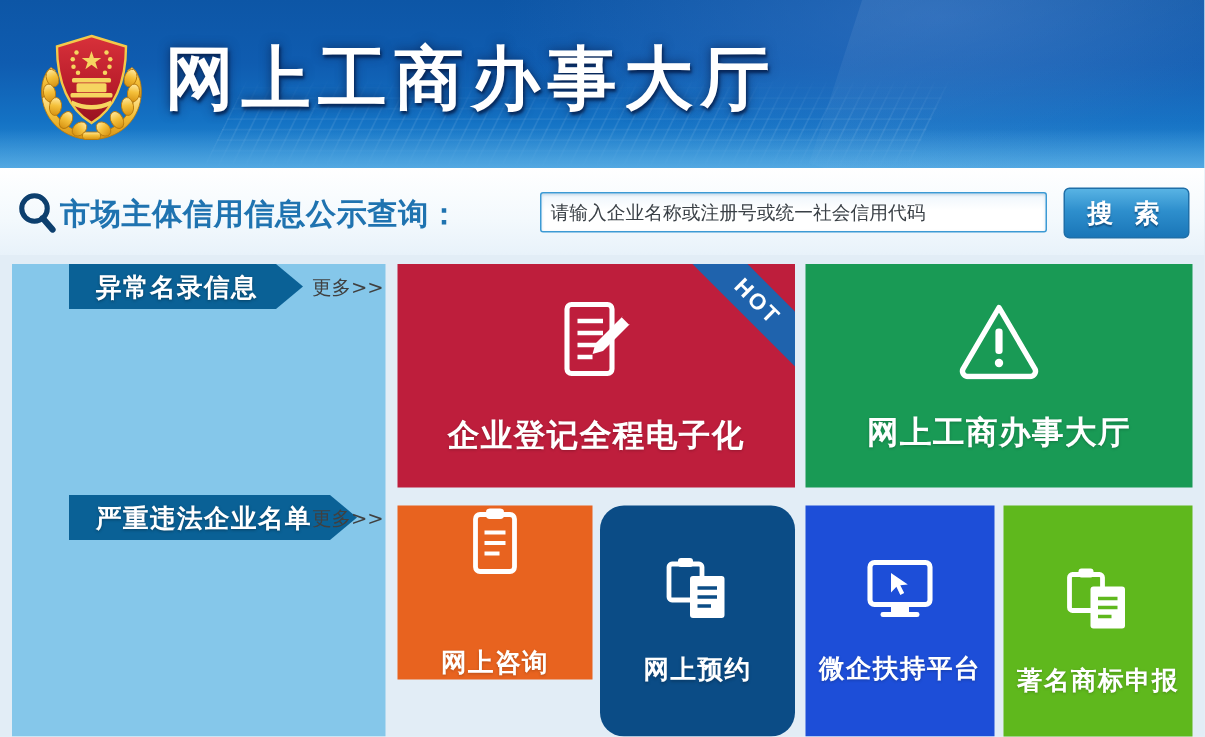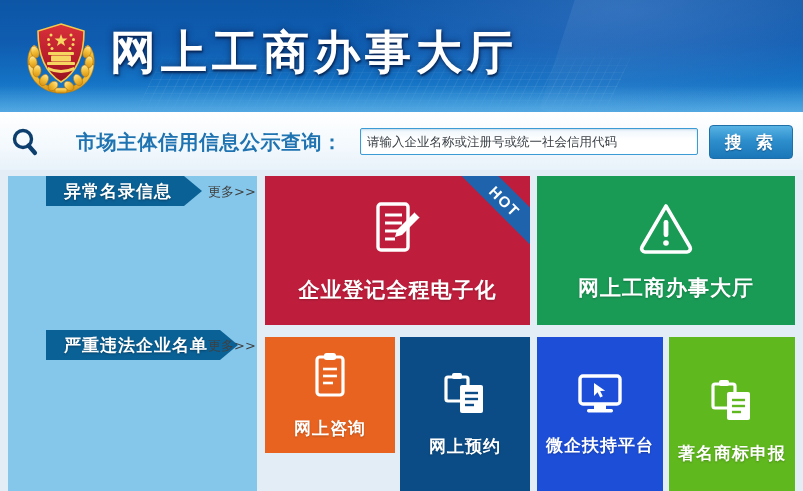--- a/index.html
+++ b/index.html
@@ -55,21 +55,20 @@
   .searchbar {
     position: absolute; left: 0; top: 112px; width: 803px; height: 58px;
     background: linear-gradient(180deg, #ffffff 0%, #f3f9fd 60%, #e8f2fa 100%);
   }
   .mag-icon { position: absolute; left: 10px; top: 15px; width: 30px; height: 30px; }
   .search-label {
     position: absolute; left: 40px; top: 17px;
     font-size: 20px; line-height: 26px; font-weight: bold;
     color: #1f73b0; letter-spacing: .5px;
     font-family: "DejaVu Sans", "Liberation Sans", sans-serif;
-    margin-left: 36px;
   }
   .search-input {
     position: absolute; left: 360px; top: 128px; width: 338px; height: 27px;
     border: 1px solid #3c9ad4; border-radius: 2px;
     background: linear-gradient(180deg, #eef6fc 0%, #ffffff 45%, #ffffff 100%);
     box-shadow: inset 0 1px 2px rgba(90,140,180,.28);
     font-size: 12.5px; color: #333a40; padding: 0 6px;
     font-family: "DejaVu Sans", "Liberation Sans", sans-serif;
     outline: none;
   }
@@ -257,34 +256,34 @@
     <div class="tile-icon">
       <svg width="58" height="54" viewBox="0 0 58 54">
         <path d="M29 6 L53 47 a3.5 3.5 0 0 1 -3 5 H8 a3.5 3.5 0 0 1 -3 -5 Z" fill="none" stroke="#fff" stroke-width="3.6" stroke-linejoin="round"></path>
         <rect x="26.6" y="20" width="4.8" height="17" rx="2.2" fill="#fff"></rect>
         <circle cx="29" cy="43" r="2.8" fill="#fff"></circle>
       </svg>
     </div>
     <div class="tile-label">网上工商办事大厅</div>
   </div>
 
-  <div class="tile tile-sm" style="left:265px; top:337px; width:130px; height:116px; background:#e8631f;">
+  <div class="tile tile-sm" style="left:265px; top:337px; width:130px; height:116px; background:#e8631f;justify-content:space-between;">
     <div class="tile-icon">
       <svg width="44" height="48" viewBox="0 0 44 48">
         <rect x="9" y="6" width="26" height="38" rx="3" fill="none" stroke="#fff" stroke-width="3.2"></rect>
         <rect x="16" y="2" width="12" height="7" rx="2.5" fill="#fff"></rect>
         <line x1="15" y1="18" x2="29" y2="18" stroke="#fff" stroke-width="2.6"></line>
         <line x1="15" y1="25" x2="29" y2="25" stroke="#fff" stroke-width="2.6"></line>
         <line x1="15" y1="32" x2="25" y2="32" stroke="#fff" stroke-width="2.6"></line>
       </svg>
     </div>
     <div class="tile-label">网上咨询</div>
   </div>
 
-  <div class="tile tile-sm" style="left:400px; top:337px; width:130px; height:154px; background:#0b4c86;">
+  <div class="tile tile-sm" style="left:400px; top:337px; width:130px; height:154px; background:#0b4c86;border-radius:16px;">
     <div class="tile-icon">
       <svg width="46" height="46" viewBox="0 0 46 46">
         <rect x="4" y="6" width="22" height="24" rx="2" fill="none" stroke="#fff" stroke-width="3.2"></rect>
         <rect x="10" y="2" width="10" height="6" rx="2" fill="#fff"></rect>
         <rect x="18" y="14" width="23" height="28" rx="2" fill="#fff"></rect>
         <line x1="23" y1="22" x2="36" y2="22" stroke="#0b4c86" stroke-width="2.4"></line>
         <line x1="23" y1="28" x2="36" y2="28" stroke="#0b4c86" stroke-width="2.4"></line>
         <line x1="23" y1="34" x2="32" y2="34" stroke="#0b4c86" stroke-width="2.4"></line>
       </svg>
     </div>

